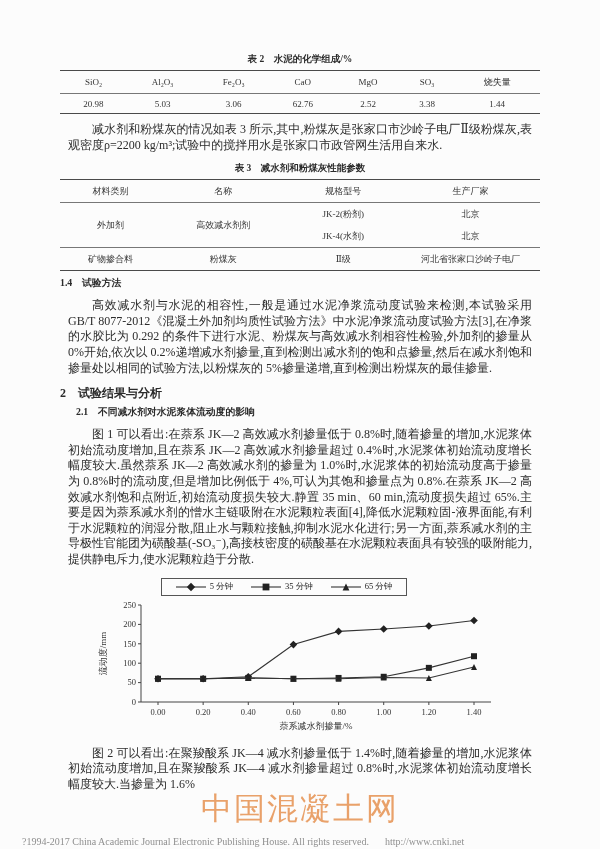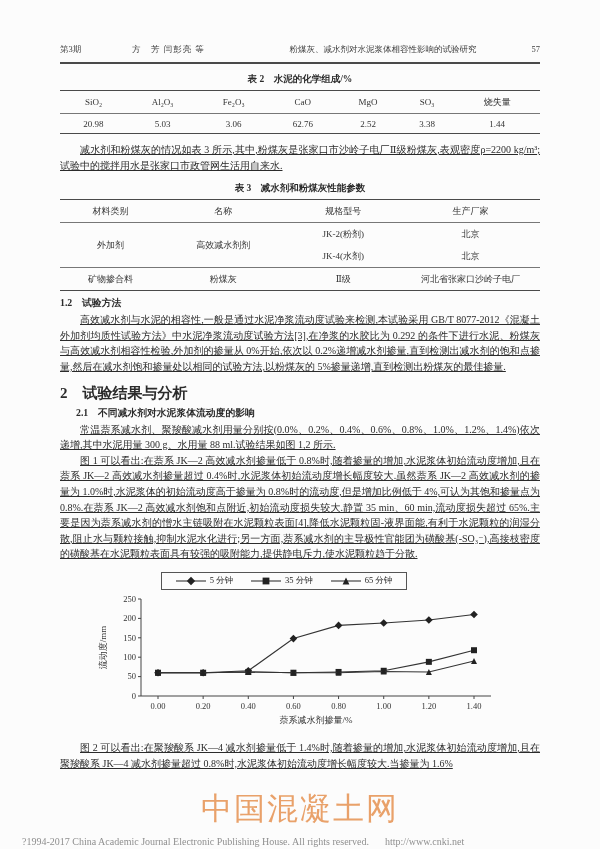--- a/index.html
+++ b/index.html
@@ -16,49 +16,43 @@
   .ph-title{flex:1;text-align:center;}
   .ph-page{width:34px;text-align:right;}
   
   .tbl-title{text-align:center;font-size:9.5px;font-weight:bold;margin:9px 0 4px;}
   table{width:100%;border-collapse:collapse;font-size:9px;color:#333;}
   .sci-table{border-top:1.6px solid #4a4a4a;border-bottom:1.6px solid #4a4a4a;}
   .sci-table th{font-weight:normal;border-bottom:0.8px solid #777;padding:4.5px 2px;}
   .sci-table td{padding:4.5px 2px;text-align:center;}
   .sci-table tr.sep td{border-top:0.8px solid #777;}
   
-  .para{font-size:10px;line-height:15.6px;text-align:justify;text-indent:2em;margin:0;text-decoration:underline;}
+  .para{font-size:12px;line-height:15.6px;text-align:justify;text-indent:2em;margin:8px;}
   .h-sub{font-size:9.8px;font-weight:bold;margin:7px 0 2px;}
-  .h-main{font-size:15px;font-weight:bold;margin:9px 0 4px;}
+  .h-main{font-size:12px;font-weight:bold;margin:9px 0 4px;}
   .mt6{margin-top:6px;} .mt8{margin-top:8px;}
   
   .figure{text-align:center;margin-top:10px;}
   .legend-box{display:inline-flex;gap:18px;align-items:center;border:1px solid #555;
     padding:2px 14px;font-size:8.5px;color:#222;transform:translateX(-16px);background:#fcfcfc;}
   .legend-item{display:inline-flex;align-items:center;gap:4px;}
   .figure svg.chart{display:block;margin:2px auto 0;}
   .fig-caption{font-size:9.5px;font-weight:bold;margin-top:1px;}
   
   .watermark{position:absolute;left:0;right:0;bottom:19px;text-align:center;
     font-size:31px;letter-spacing:2px;color:#e7985b;opacity:.9;
     font-family:"Liberation Sans","DejaVu Sans",sans-serif;}
   .footer{position:absolute;left:22px;bottom:2px;font-size:10px;color:#8f8f8f;white-space:nowrap;}
   .footer .url{margin-left:16px;}
 </style>
 </head>
 <body>
 
 <div class="page">
 
-  <div class="pagehead">
-    <span class="ph-issue">第3期</span>
-    <span class="ph-authors">方　芳  闫彭亮  等</span>
-    <span class="ph-title">粉煤灰、减水剂对水泥浆体相容性影响的试验研究</span>
-    <span class="ph-page">57</span>
-  </div>
 
   <div class="tbl-title">表 2　水泥的化学组成/%</div>
   <table class="sci-table">
     <tbody>
         <tr>
       <th>SiO₂</th>
       <th>Al₂O₃</th>
       <th>Fe₂O₃</th>
       <th>CaO</th>
       <th>MgO</th>
@@ -100,26 +94,25 @@
     </tr>
     <tr class="sep">
       <td>矿物掺合料</td>
       <td>粉煤灰</td>
       <td>Ⅱ级</td>
       <td>河北省张家口沙岭子电厂</td>
     </tr>
   </tbody>
     </table>
 
-  <div class="h-sub mt6">1.2　试验方法</div>
+  <div class="h-sub mt6">1.4　试验方法</div>
   <p class="para">高效减水剂与水泥的相容性,一般是通过水泥净浆流动度试验来检测,本试验采用 GB/T 8077-2012《混凝土外加剂均质性试验方法》中水泥净浆流动度试验方法[3],在净浆的水胶比为 0.292 的条件下进行水泥、粉煤灰与高效减水剂相容性检验,外加剂的掺量从 0%开始,依次以 0.2%递增减水剂掺量,直到检测出减水剂的饱和点掺量,然后在减水剂饱和掺量处以相同的试验方法,以粉煤灰的 5%掺量递增,直到检测出粉煤灰的最佳掺量.</p>
 
   <div class="h-main">2　试验结果与分析</div>
   <div class="h-sub" style="margin-top:0;margin-left:16px;">2.1　不同减水剂对水泥浆体流动度的影响</div>
-  <p class="para">常温萘系减水剂、聚羧酸减水剂用量分别按(0.0%、0.2%、0.4%、0.6%、0.8%、1.0%、1.2%、1.4%)依次递增,其中水泥用量 300 g、水用量 88 ml.试验结果如图 1,2 所示.</p>
   <p class="para">图 1 可以看出:在萘系 JK—2 高效减水剂掺量低于 0.8%时,随着掺量的增加,水泥浆体初始流动度增加,且在萘系 JK—2 高效减水剂掺量超过 0.4%时,水泥浆体初始流动度增长幅度较大.虽然萘系 JK—2 高效减水剂的掺量为 1.0%时,水泥浆体的初始流动度高于掺量为 0.8%时的流动度,但是增加比例低于 4%,可认为其饱和掺量点为 0.8%.在萘系 JK—2 高效减水剂饱和点附近,初始流动度损失较大.静置 35 min、60 min,流动度损失超过 65%.主要是因为萘系减水剂的憎水主链吸附在水泥颗粒表面[4],降低水泥颗粒固-液界面能,有利于水泥颗粒的润湿分散,阻止水与颗粒接触,抑制水泥水化进行;另一方面,萘系减水剂的主导极性官能团为磺酸基(-SO₃⁻),高接枝密度的磺酸基在水泥颗粒表面具有较强的吸附能力,提供静电斥力,使水泥颗粒趋于分散.</p>
 
   <div class="figure">
     <div class="legend-box">
         <span class="legend-item">
           <svg width="30" height="10">
             <line x1="0" y1="5" x2="30" y2="5" stroke="#333" stroke-width="1.1"></line>
             <polygon points="15,0.8 19.2,5 15,9.200000000000001 10.799999999999999,5" fill="#222"></polygon>
           </svg>
           <span>5 分钟</span>

